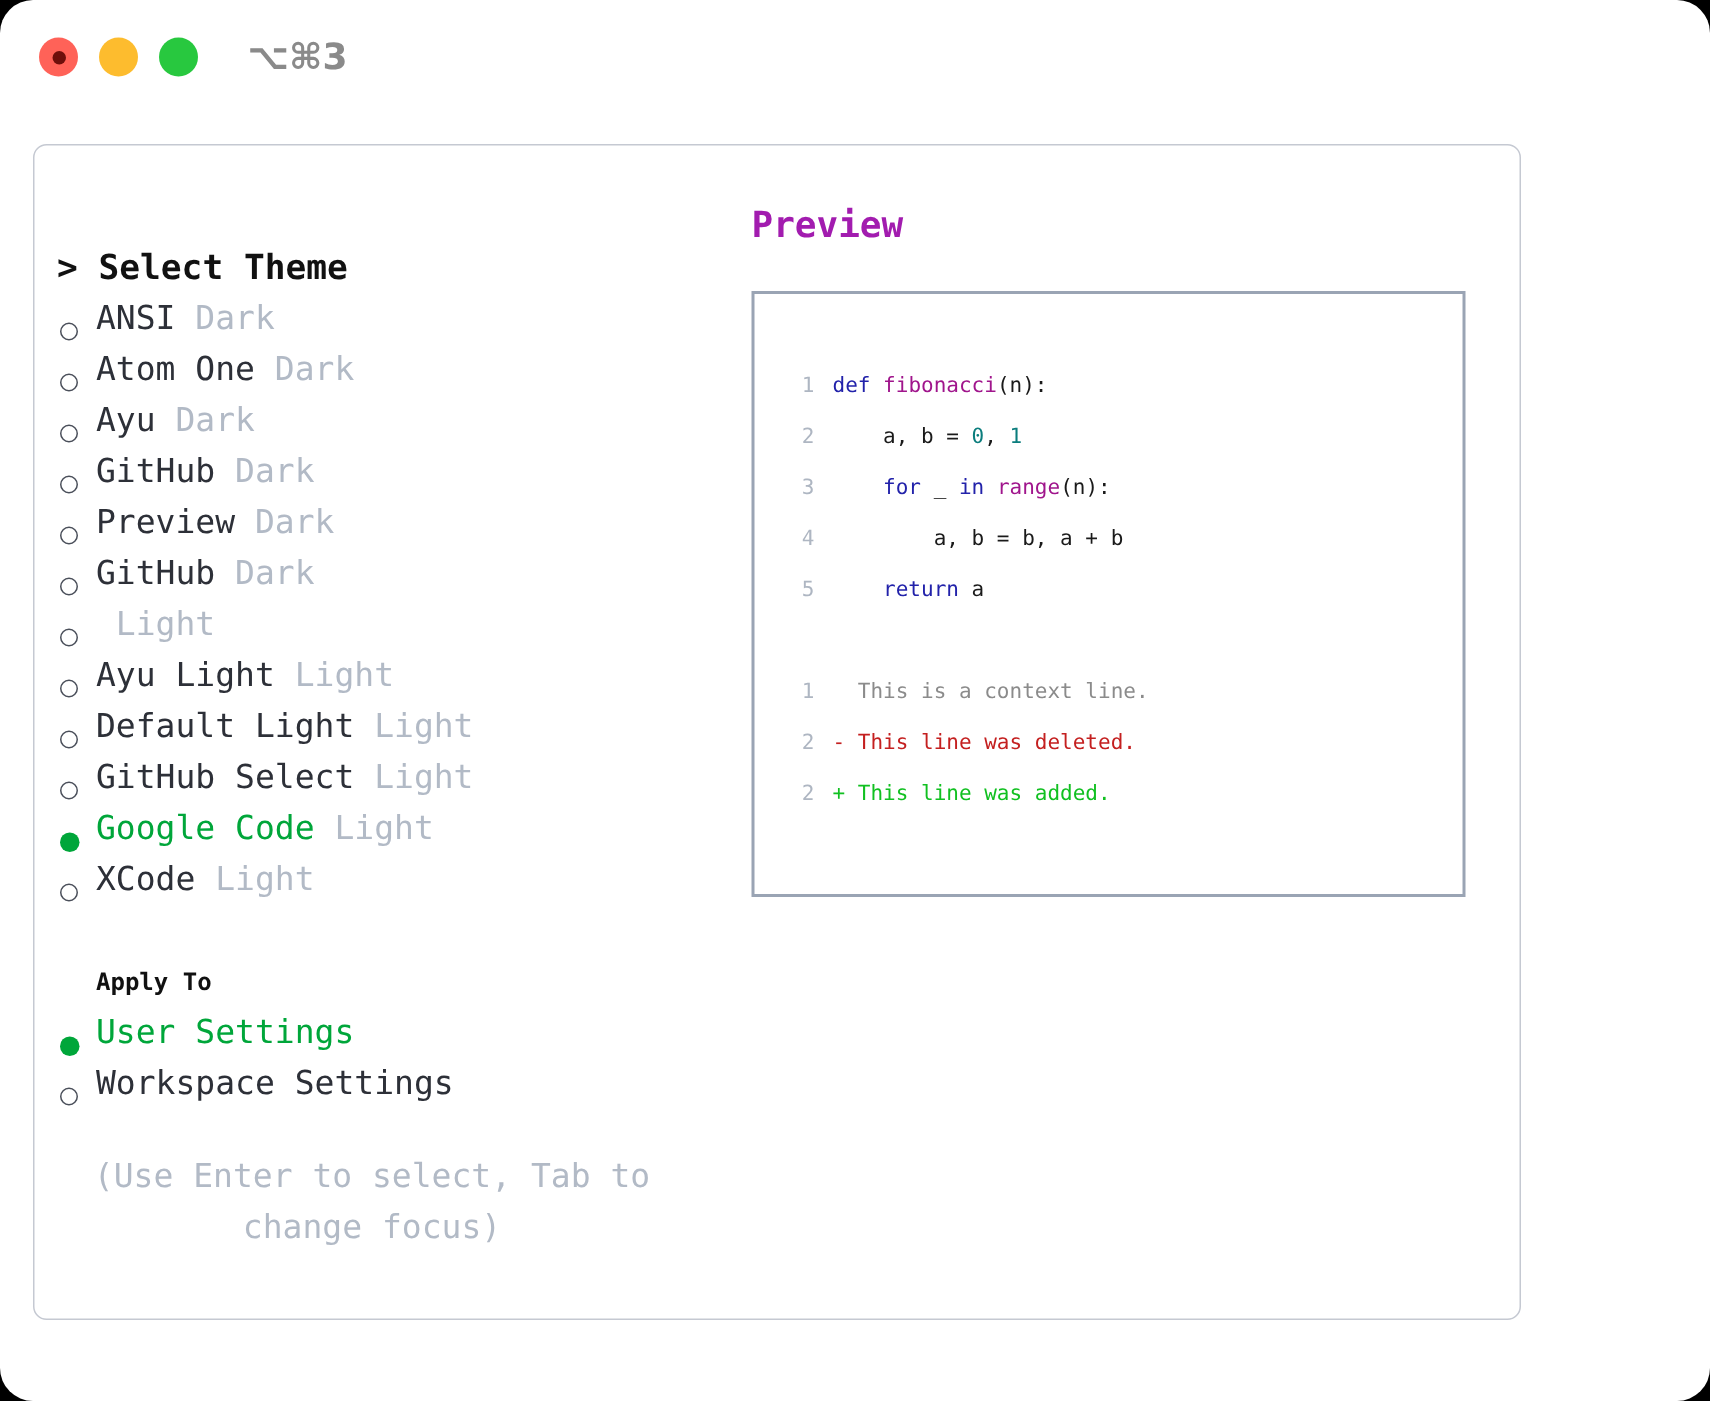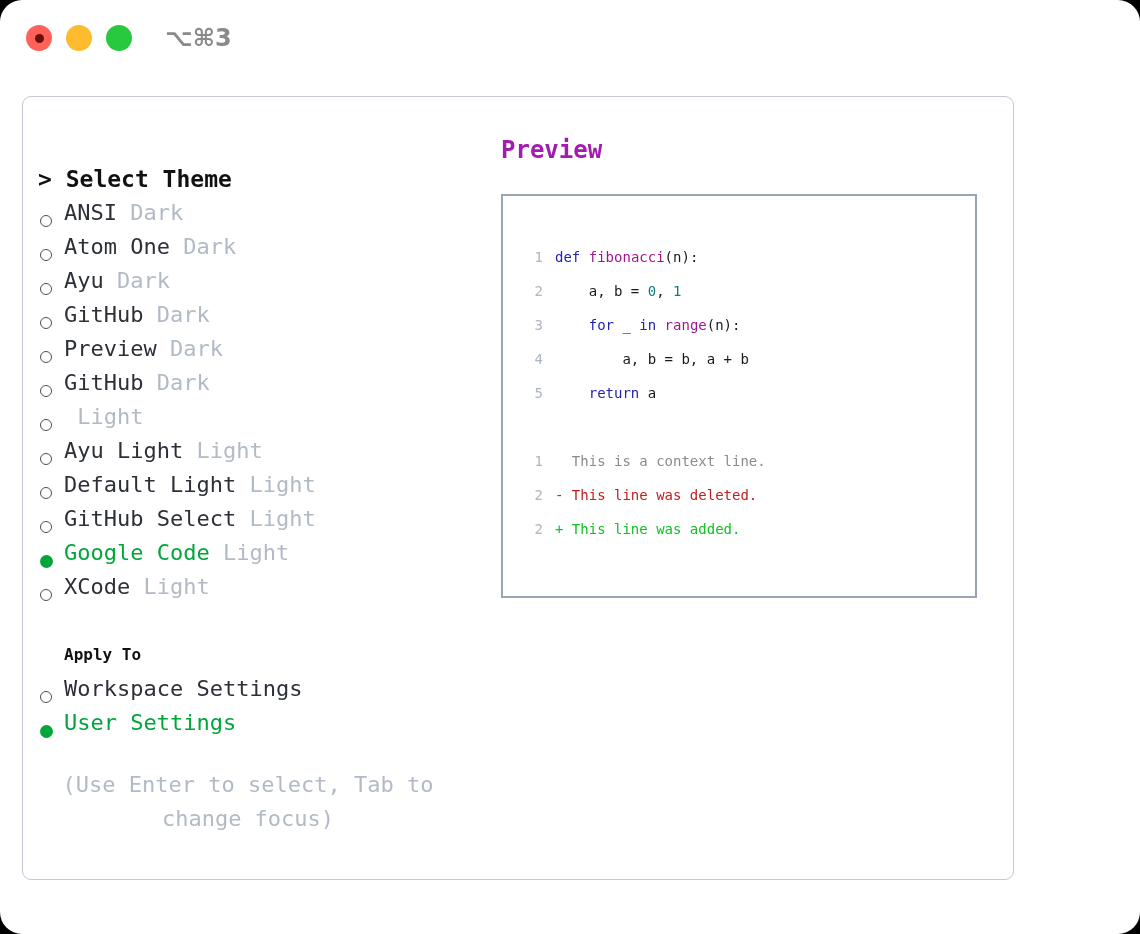--- a/index.html
+++ b/index.html
@@ -240,22 +240,22 @@
           <div class="opt"><span class="marker"><span class="ring"></span></span><span class="name">GitHub Select</span><span class="label"> Light</span></div>
           <div class="opt selected"><span class="marker"><span class="fill"></span></span><span class="name">Google Code</span><span class="label"> Light</span></div>
           <div class="opt"><span class="marker"><span class="ring"></span></span><span class="name">XCode</span><span class="label"> Light</span></div>
         </div>
 
       <div class="spacer-row"></div>
 
       <div class="section-head">Apply To</div>
 
       <div class="opt-list" id="apply-list">
+          <div class="opt selected"><span class="marker"><span class="fill"></span></span><span class="name">User Settings</span></div>
           <div class="opt"><span class="marker"><span class="ring"></span></span><span class="name">Workspace Settings</span></div>
-          <div class="opt selected"><span class="marker"><span class="fill"></span></span><span class="name">User Settings</span></div>
         </div>
 
       <div class="hint">(Use Enter to select, Tab to change focus)</div>
     </div>
 
     <div class="right-col">
       <div class="preview-title">Preview</div>
 
       <div class="preview-box">
         <div class="code" id="code-block"><div><span class="ln">1</span><span class="kw">def</span><span class="pl"> </span><span class="fn">fibonacci</span><span class="pl">(n):</span></div><div><span class="ln">2</span><span class="pl">    a, b = </span><span class="num">0</span><span class="pl">, </span><span class="num">1</span></div><div><span class="ln">3</span><span class="pl">    </span><span class="kw">for</span><span class="pl"> _ </span><span class="kw">in</span><span class="pl"> </span><span class="fn">range</span><span class="pl">(n):</span></div><div><span class="ln">4</span><span class="pl">        a, b = b, a + b</span></div><div><span class="ln">5</span><span class="pl">    </span><span class="kw">return</span><span class="pl"> a</span></div><div class="blank-line"></div><div><span class="ln">1</span><span class="diff-ctx">  This is a context line.</span></div><div><span class="ln">2</span><span class="diff-del">- This line was deleted.</span></div><div><span class="ln">2</span><span class="diff-add">+ This line was added.</span></div></div>

